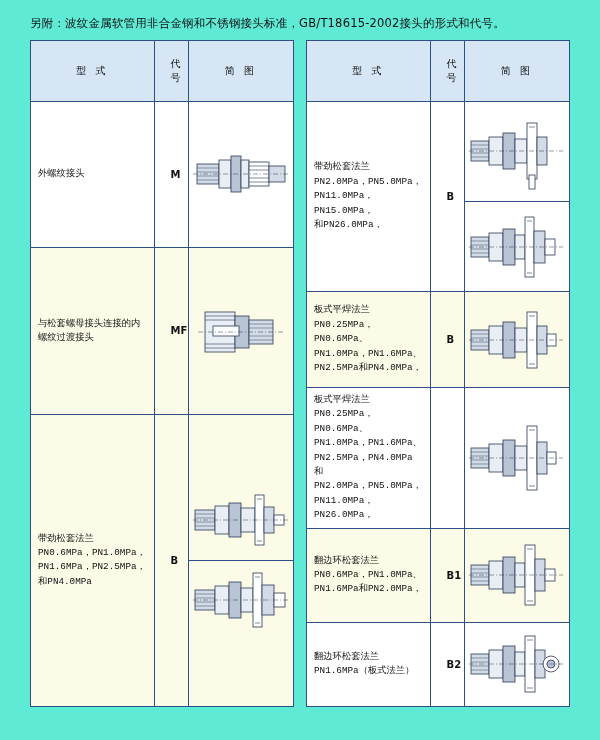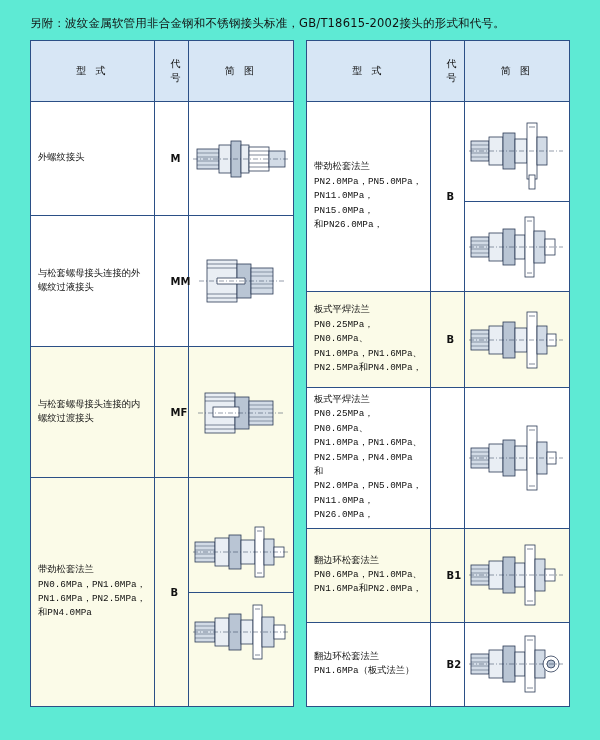--- a/index.html
+++ b/index.html
@@ -130,40 +130,20 @@
                 <rect class="fillD" x="58" y="16" width="20" height="24"></rect>
                 <path class="ln2" d="M58 20 l20 0 M58 24 l20 0 M58 32 l20 0 M58 36 l20 0"></path>
                 <rect class="fillB" x="78" y="20" width="16" height="16"></rect>
                 <line class="dashc" x1="2" y1="28" x2="98" y2="28"></line>
               </svg>
             </div>
           </td>
         </tr>
 
 
-        <tr class="plain" style="height:92px;">
-          <td class="type">与松套螺母接头连接的外螺纹过液接头</td>
-          <td class="code">MM</td>
-          <td class="fig">
-            <div class="fig-box">
-              <svg width="96" height="62" viewBox="0 0 96 62">
-                <rect class="fillA" x="14" y="10" width="30" height="42"></rect>
-                <path class="ln2" d="M14 14 l30 0 M14 18 l30 0 M14 44 l30 0 M14 48 l30 0"></path>
-                <rect class="fillC" x="44" y="14" width="14" height="34"></rect>
-                <rect class="fillB" x="58" y="18" width="22" height="26"></rect>
-                <line class="hatch" x1="58" y1="22" x2="80" y2="22"></line>
-                <line class="hatch" x1="58" y1="26" x2="80" y2="26"></line>
-                <line class="hatch" x1="58" y1="34" x2="80" y2="34"></line>
-                <line class="hatch" x1="58" y1="38" x2="80" y2="38"></line>
-                <path class="fillD" d="M24 28 h28 v6 h-28 z"></path>
-                <line class="dashc" x1="6" y1="31" x2="92" y2="31"></line>
-              </svg>
-            </div>
-          </td>
-        </tr>
 
         <tr class="tint" style="height:92px;margin-left:20px;">
           <td class="type">与松套螺母接头连接的内螺纹过渡接头</td>
           <td class="code">MF</td>
           <td class="fig">
             <div class="fig-box">
               <svg width="96" height="62" viewBox="0 0 96 62">
                 <rect class="fillA" x="12" y="12" width="30" height="40"></rect>
                 <path class="ln2" d="M12 16 l30 0 M12 20 l30 0 M12 44 l30 0 M12 48 l30 0"></path>
                 <rect class="fillC" x="42" y="16" width="14" height="32"></rect>

